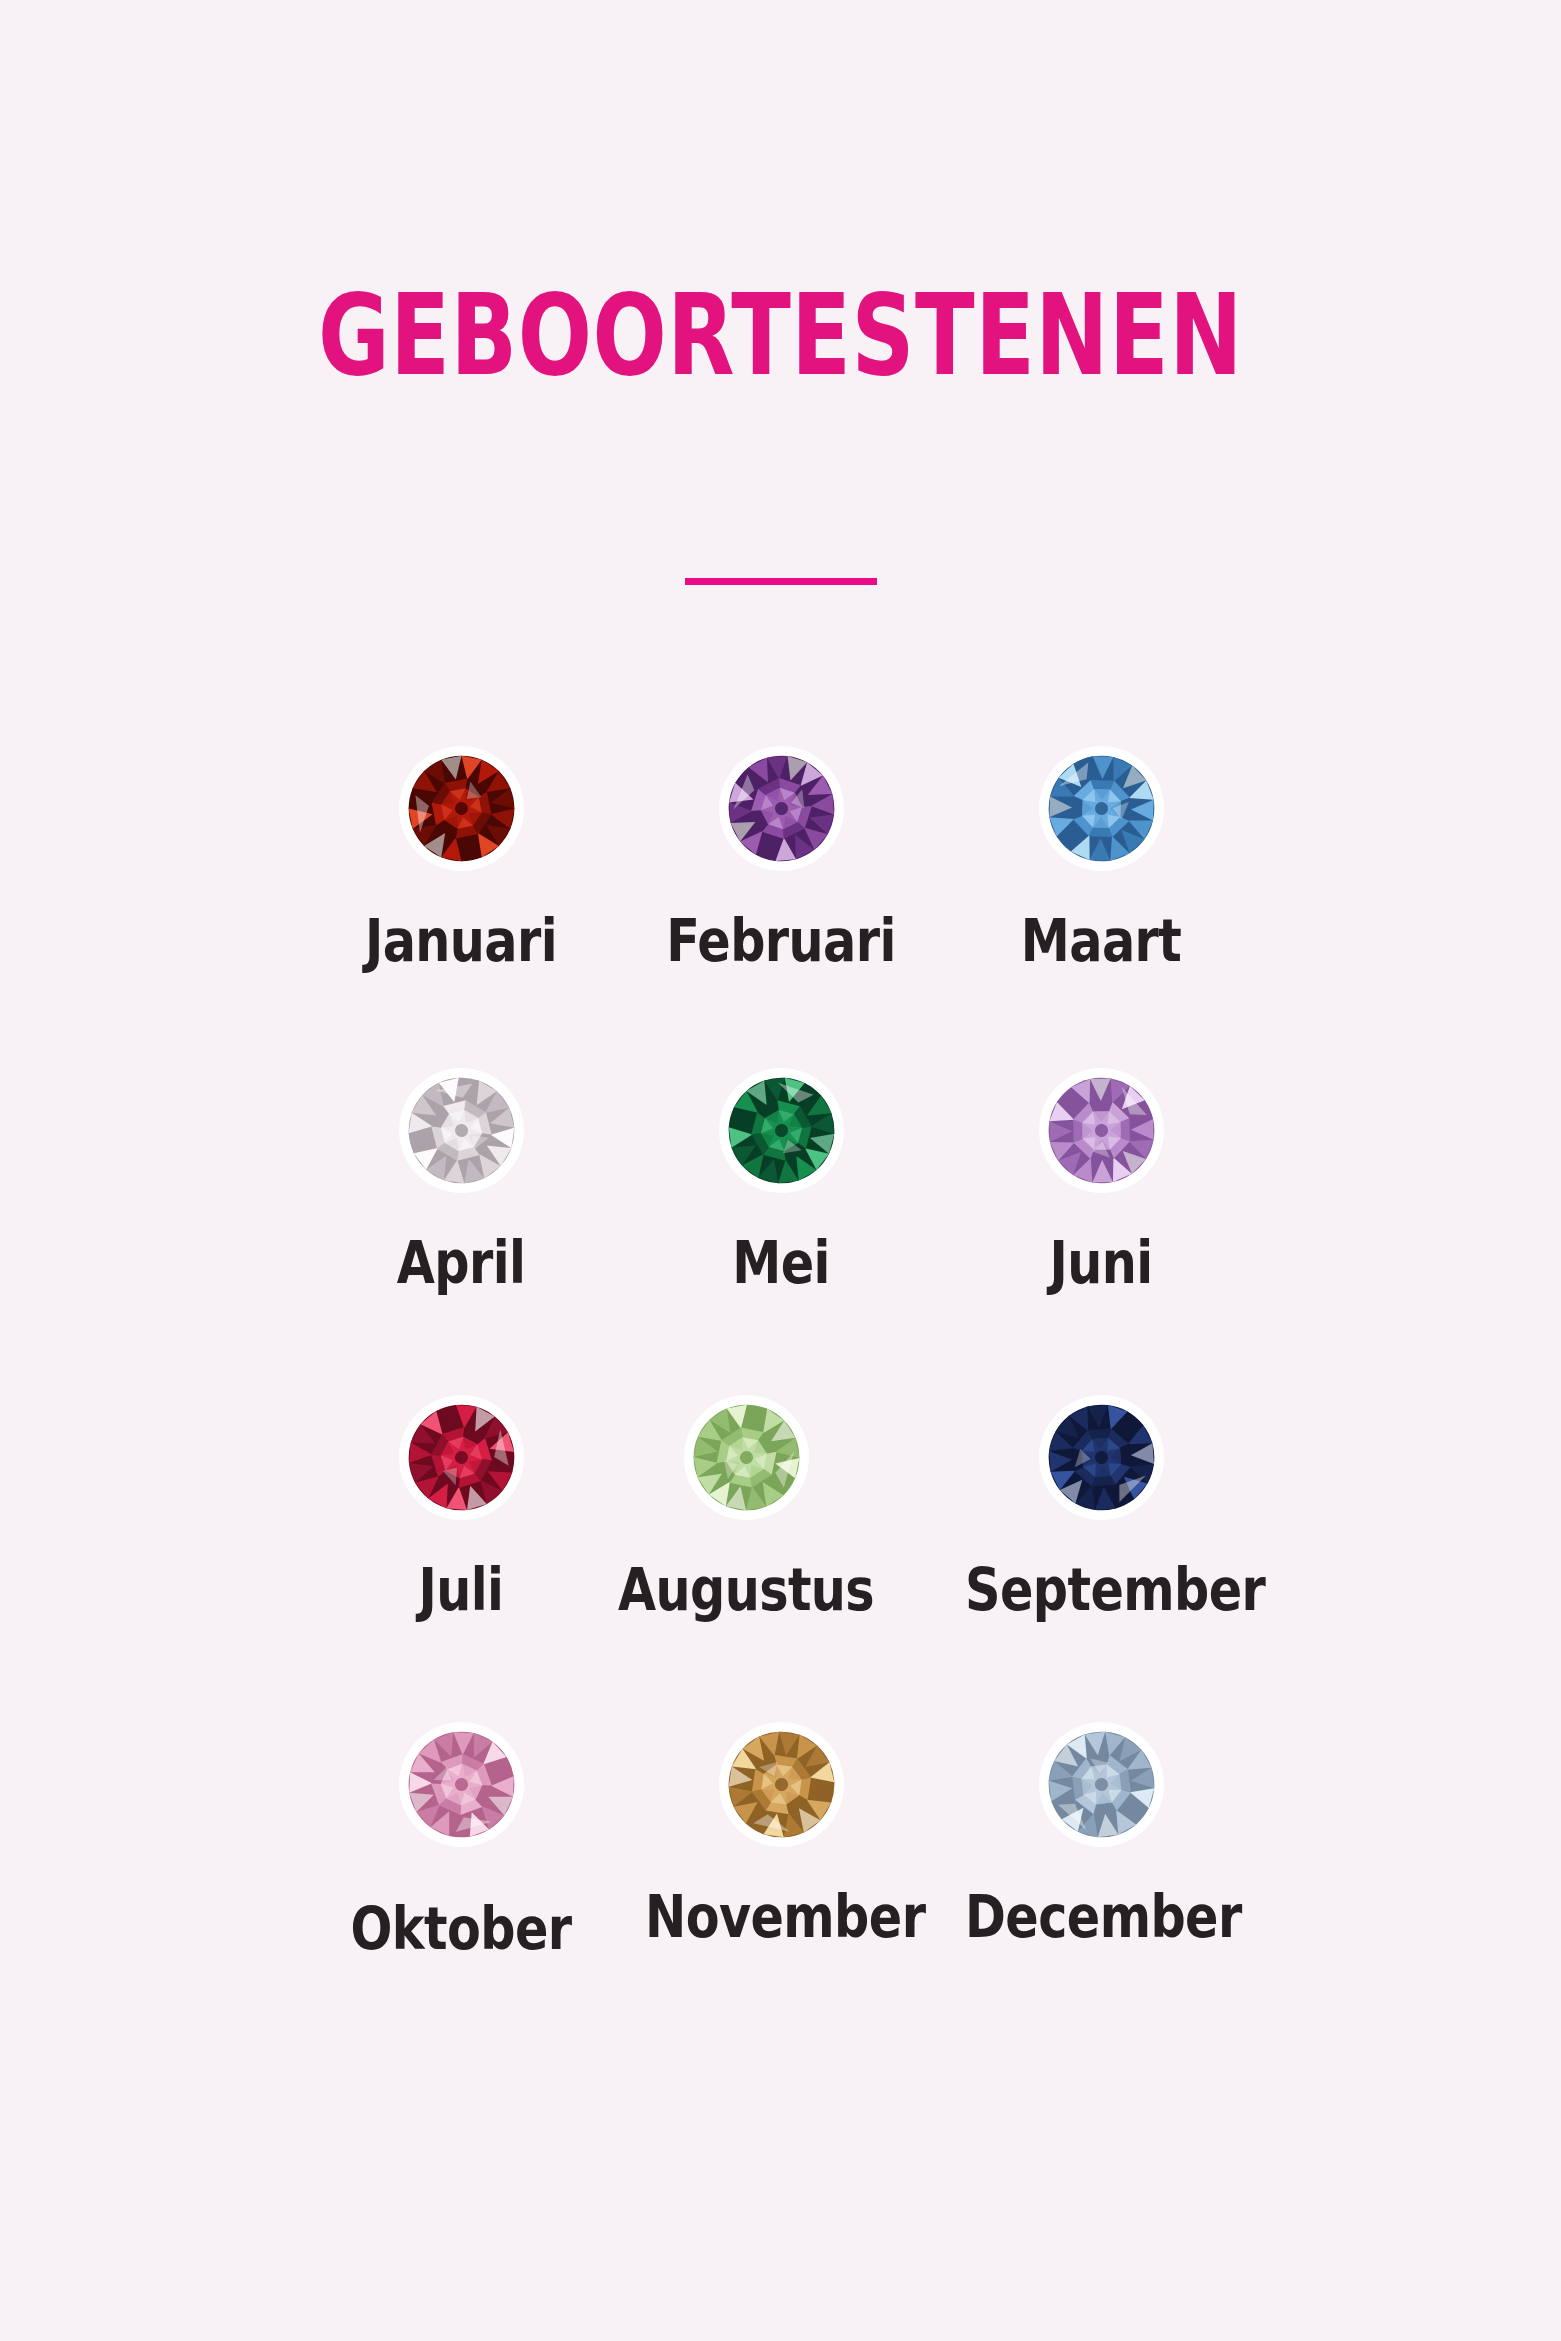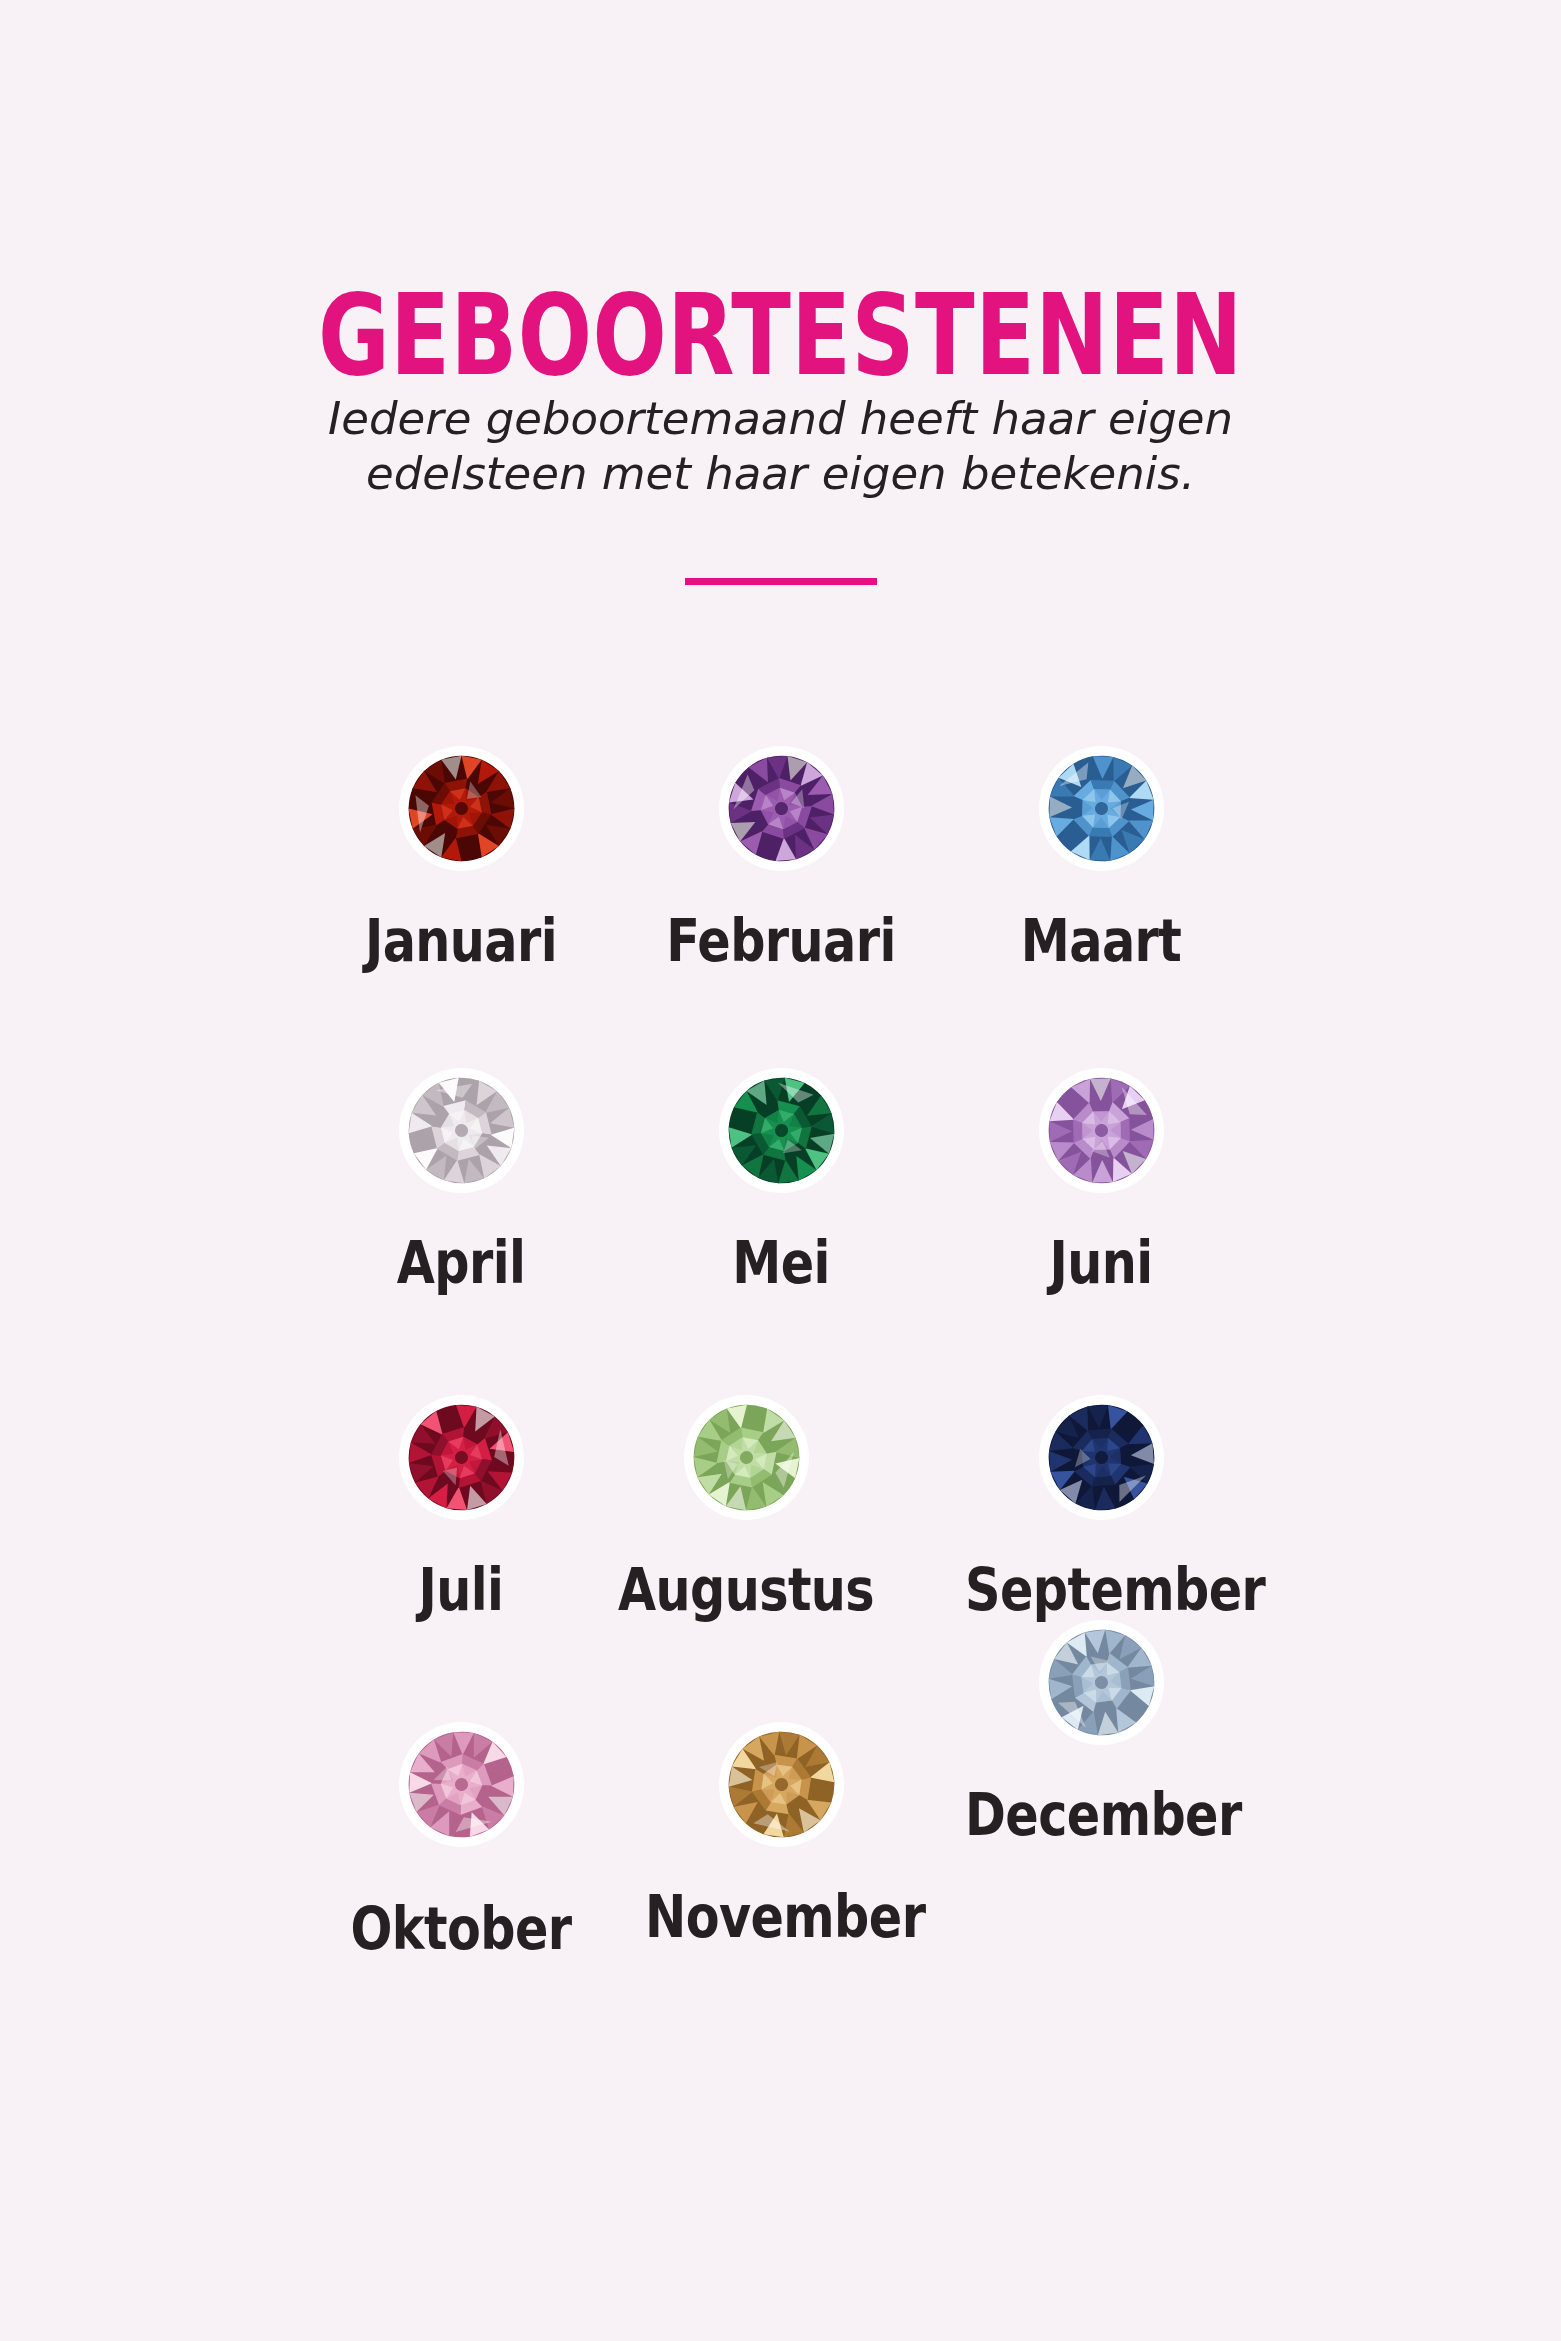--- a/index.html
+++ b/index.html
@@ -49,24 +49,20 @@
     color:var(--ink,#262023);
     transform:scaleX(0.85);transform-origin:50% 50%;
     white-space:nowrap;
   }
 </style>
 </head>
 <body>
 
 <div class="poster">
   <h1 class="page-title">GEBOORTESTENEN</h1>
-  <div class="subtitle">
-    <div>Iedere geboortemaand heeft haar eigen</div>
-    <div>edelsteen met haar eigen betekenis.</div>
-  </div>
   <div class="divider"></div>
   <div id="months">
       <div class="cell" style="left: 301px; top: 746px;">
         <div class="gem-ring">
           <svg width="109" height="109" viewBox="-100 -100 200 200" aria-hidden="true">
             <g transform="rotate(0)">
               <circle r="97" fill="#4A0703"></circle>
               <polygon points="97.0,0.0 89.6,37.1 53.0,10.5" fill="#8E1206"></polygon>
               <polygon points="89.6,37.1 68.6,68.6 44.9,30.0" fill="#6B0D05"></polygon>
               <polygon points="68.6,68.6 37.1,89.6 30.0,44.9" fill="#E04526"></polygon>
@@ -561,21 +557,21 @@
               <polygon points="7.4,-37.3 31.6,-21.1 8.9,-13.3" fill="#C8934A" opacity="0.55"></polygon>
               <polygon points="31.6,-21.1 37.3,7.4 15.7,-3.1" fill="#F2D89F" opacity="0.55"></polygon>
               <circle r="12" fill="#8F6226" opacity="0.9"></circle>
               <polygon points="-76.2,44.0 -59.8,-5.2 -84.6,-24.3" fill="#ffffff" opacity="0.38"></polygon>
               <polygon points="36.4,-21.0 10.0,-17.3 16.1,-49.5" fill="#ffffff" opacity="0.3"></polygon>
             </g>
           </svg>
         </div>
         <div class="month-label">November</div>
       </div>
-      <div class="cell" style="left: 941px; top: 1620px; justify-content: space-between;">
+      <div class="cell" style="left: 941px; top: 1722px; justify-content: space-between;">
         <div class="gem-ring">
           <svg width="109" height="109" viewBox="-100 -100 200 200" aria-hidden="true">
             <g transform="rotate(319)">
               <circle r="97" fill="#74889F"></circle>
               <polygon points="97.0,0.0 89.6,37.1 53.0,10.5" fill="#9FB6CC"></polygon>
               <polygon points="89.6,37.1 68.6,68.6 44.9,30.0" fill="#8AA0B8"></polygon>
               <polygon points="68.6,68.6 37.1,89.6 30.0,44.9" fill="#DDE9F3"></polygon>
               <polygon points="37.1,89.6 0.0,97.0 10.5,53.0" fill="#74889F"></polygon>
               <polygon points="0.0,97.0 -37.1,89.6 -10.5,53.0" fill="#B4C7DA"></polygon>
               <polygon points="-37.1,89.6 -68.6,68.6 -30.0,44.9" fill="#C3CFDB"></polygon>

